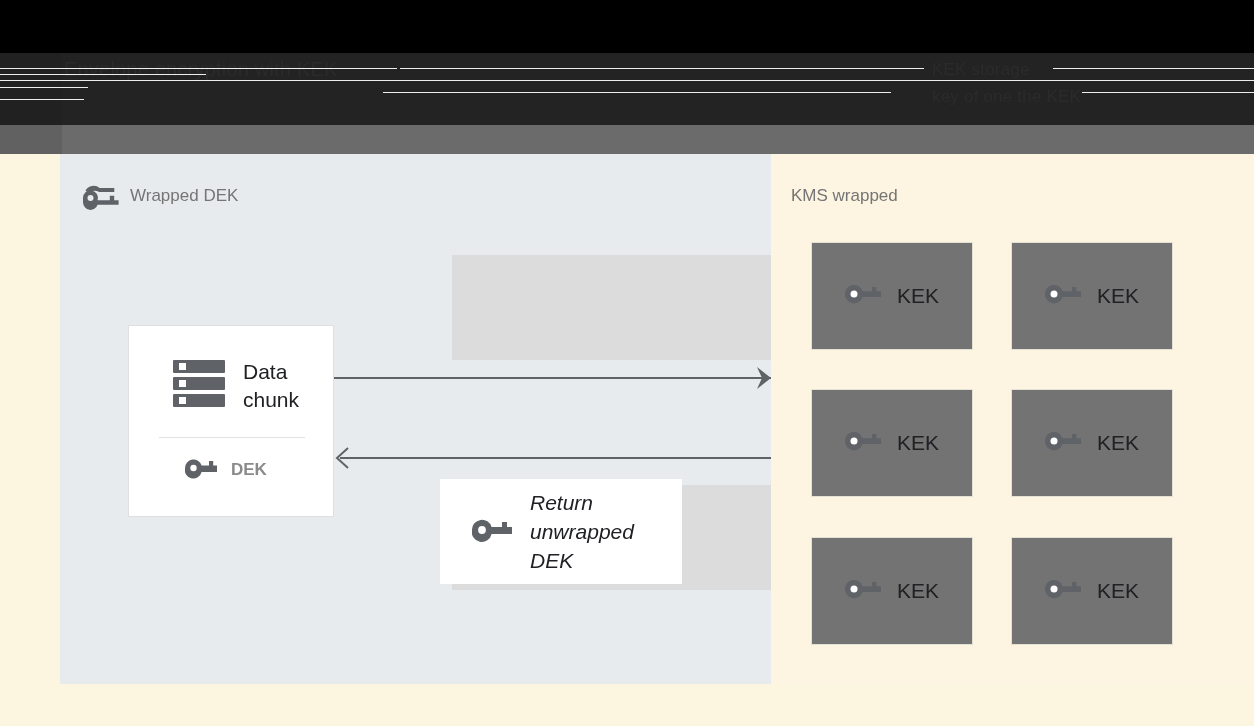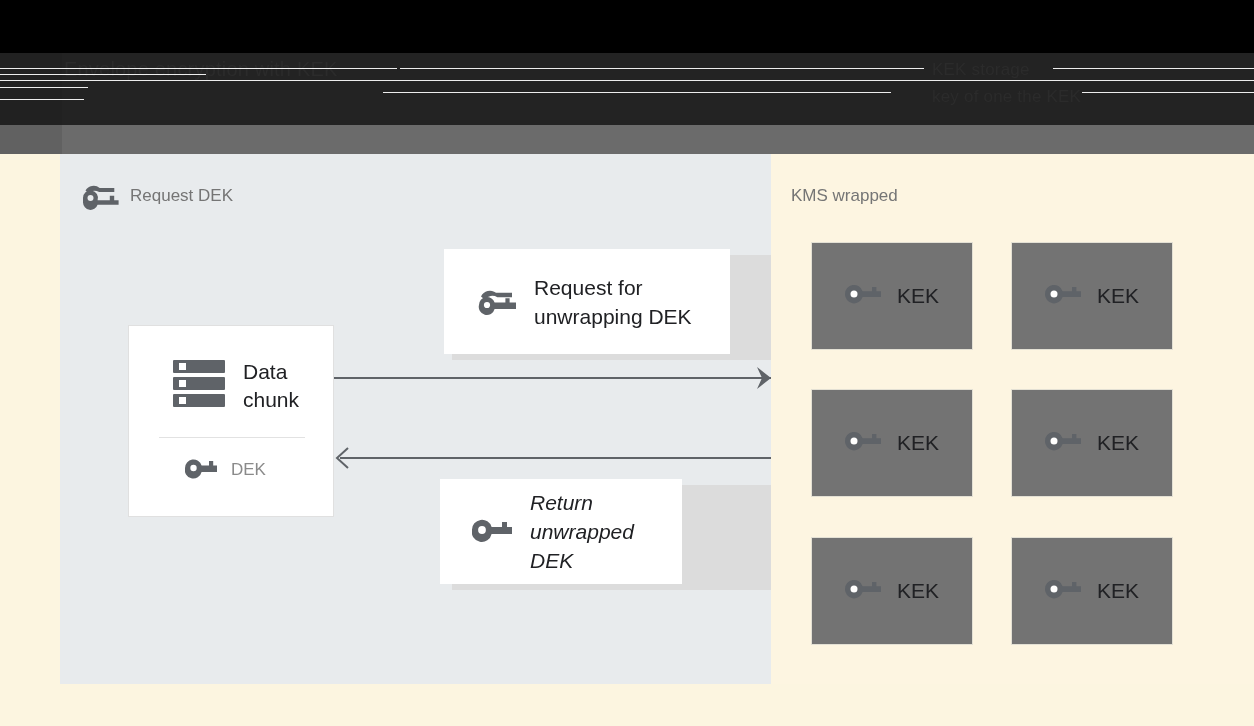--- a/index.html
+++ b/index.html
@@ -150,20 +150,21 @@
     display: flex;
     align-items: center;
     gap: 14px;
     padding-left: 56px;
     box-sizing: border-box;
   }
   .dc-dek-label {
     color: #8a8a8a;
     font-size: 17px;
     line-height: 20px;
+    font-weight: bold;
   }
 
   
   .msg-shadow {
     position: absolute;
     background: #DCDCDC;
   }
   .msg-card {
     position: absolute;
     background: #ffffff;
@@ -257,21 +258,21 @@
   <div class="panel-grey"></div>
   <div class="panel-cream"></div>
 
   <div id="wrapped-dek-icon">
     <svg width="40" height="32" viewBox="0 0 40 32" aria-hidden="true">
       <path d="M4 23a7.5 7.5 0 1 1 14.6 2.2h12.2v-4.4h4.4v4.4h4.4v4.6h-21a7.5 7.5 0 0 1-14.6-2.2z" transform="translate(0,-4)" fill="#5F6368"></path>
       <circle cx="11.5" cy="19" r="3" fill="#E8EBED"></circle>
       <path d="M6.5 11.5a9.5 9.5 0 0 1 14.2-2.6h14.6v4.2H20.2A9.5 9.5 0 0 0 9.4 14z" fill="#5F6368"></path>
     </svg>
   </div>
-  <div class="section-label" id="wrapped-dek-label">Request DEK</div>
+  <div class="section-label" id="wrapped-dek-label">Wrapped DEK</div>
 
   <div class="section-label" id="kms-storage-label">KMS wrapped</div>
 
   <div class="card" id="data-chunk-card">
     <div class="dc-row">
       <span class="key-ico">
         <svg width="56" height="52" viewBox="0 0 56 52" aria-hidden="true">
           <rect x="2" y="2" width="52" height="13" rx="1" fill="#5F6368"></rect>
           <rect x="2" y="19" width="52" height="13" rx="1" fill="#5F6368"></rect>
           <rect x="2" y="36" width="52" height="13" rx="1" fill="#5F6368"></rect>
@@ -289,33 +290,20 @@
         <svg width="32" height="22" viewBox="0 0 32 22" aria-hidden="true">
           <path d="M0 11a8.5 8.5 0 0 1 16.6-2.6H24V4h4.2v4.4H32V15H16.6A8.5 8.5 0 0 1 0 11z" fill="#5F6368"></path>
           <circle cx="8.5" cy="11" r="3.2" fill="#FFFFFF"></circle>
         </svg>
       </span>
       <span class="dc-dek-label">DEK</span>
     </div>
   </div>
 
   <div class="msg-shadow" id="request-shadow"></div>
-  <div class="msg-card" id="request-card">
-    <div class="msg-inner">
-      <span class="key-ico">
-        <svg width="40" height="34" viewBox="0 0 40 34" aria-hidden="true">
-          <path d="M3 22a8 8 0 0 1 15.6-2.5h10.8v-4.2h4.2v4.2H40V26H18.6A8 8 0 0 1 3 22z" fill="#5F6368"></path>
-          <circle cx="11" cy="22" r="3.1" fill="#FFFFFF"></circle>
-          <path d="M5 13.5A10 10 0 0 1 20 9.8h16v4.4H21.4A10 10 0 0 0 8.6 16.4z" fill="#5F6368"></path>
-        </svg>
-      </span>
-      <span class="msg-text">Request for
-unwrapping DEK</span>
-    </div>
-  </div>
 
   <div class="msg-shadow" id="return-shadow"></div>
   <div class="msg-card" id="return-card">
     <div class="msg-inner">
       <span class="key-ico">
         <svg width="40" height="28" viewBox="0 0 40 28" aria-hidden="true">
           <path d="M0 14a10 10 0 0 1 19.6-3H30V6h5v5h5v7H19.6A10 10 0 0 1 0 14z" fill="#5F6368"></path>
           <circle cx="10" cy="14" r="3.9" fill="#FFFFFF"></circle>
         </svg>
       </span>

